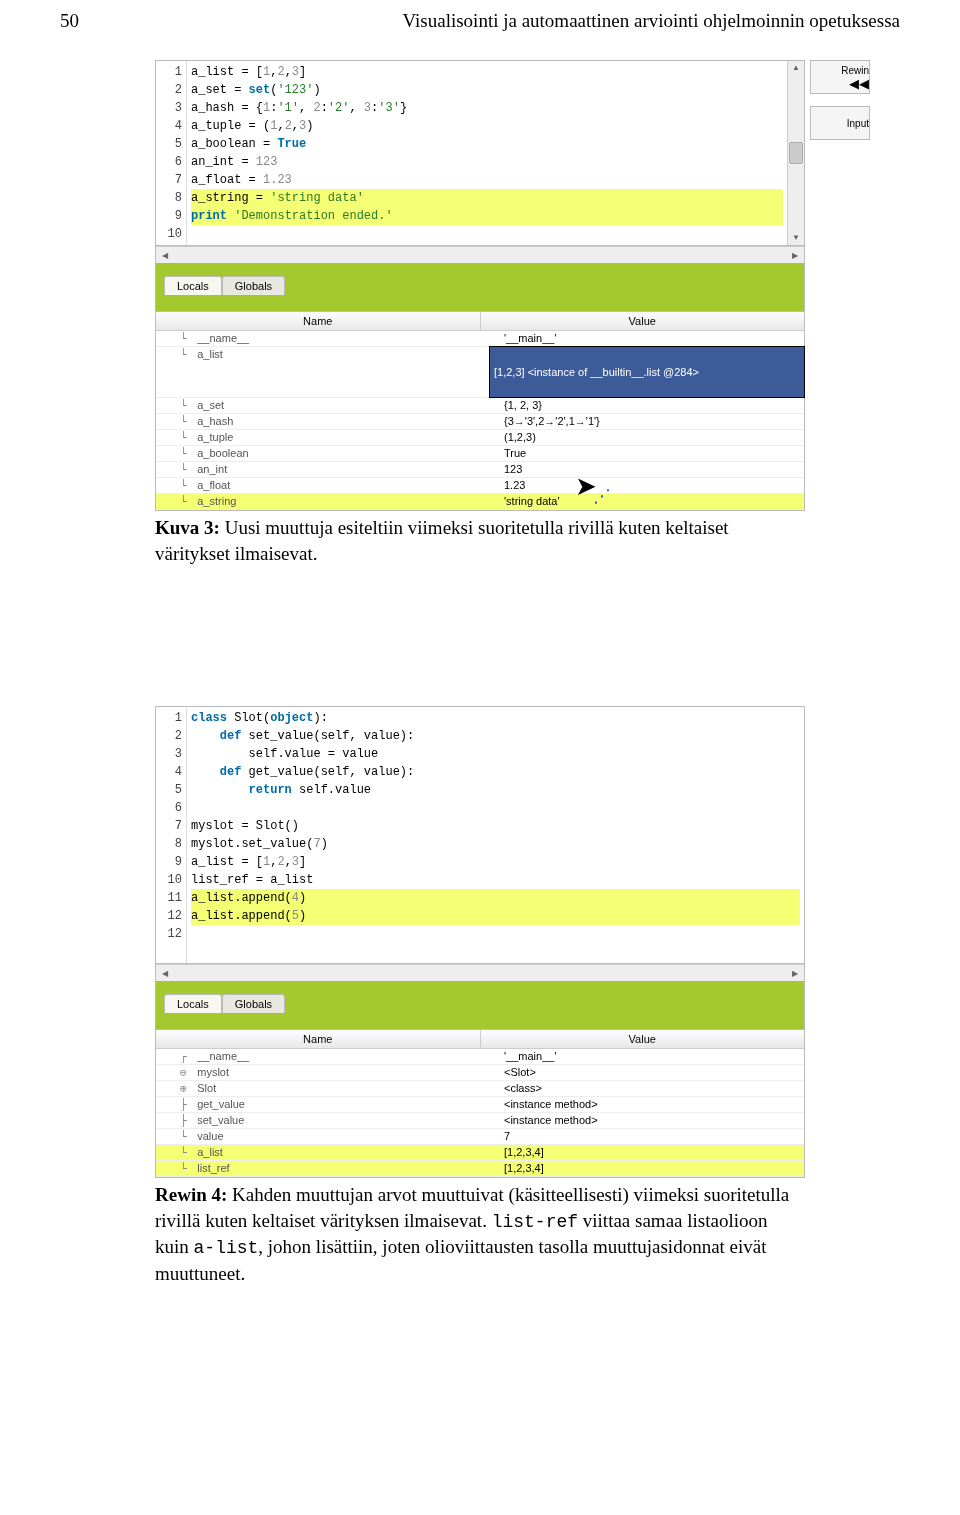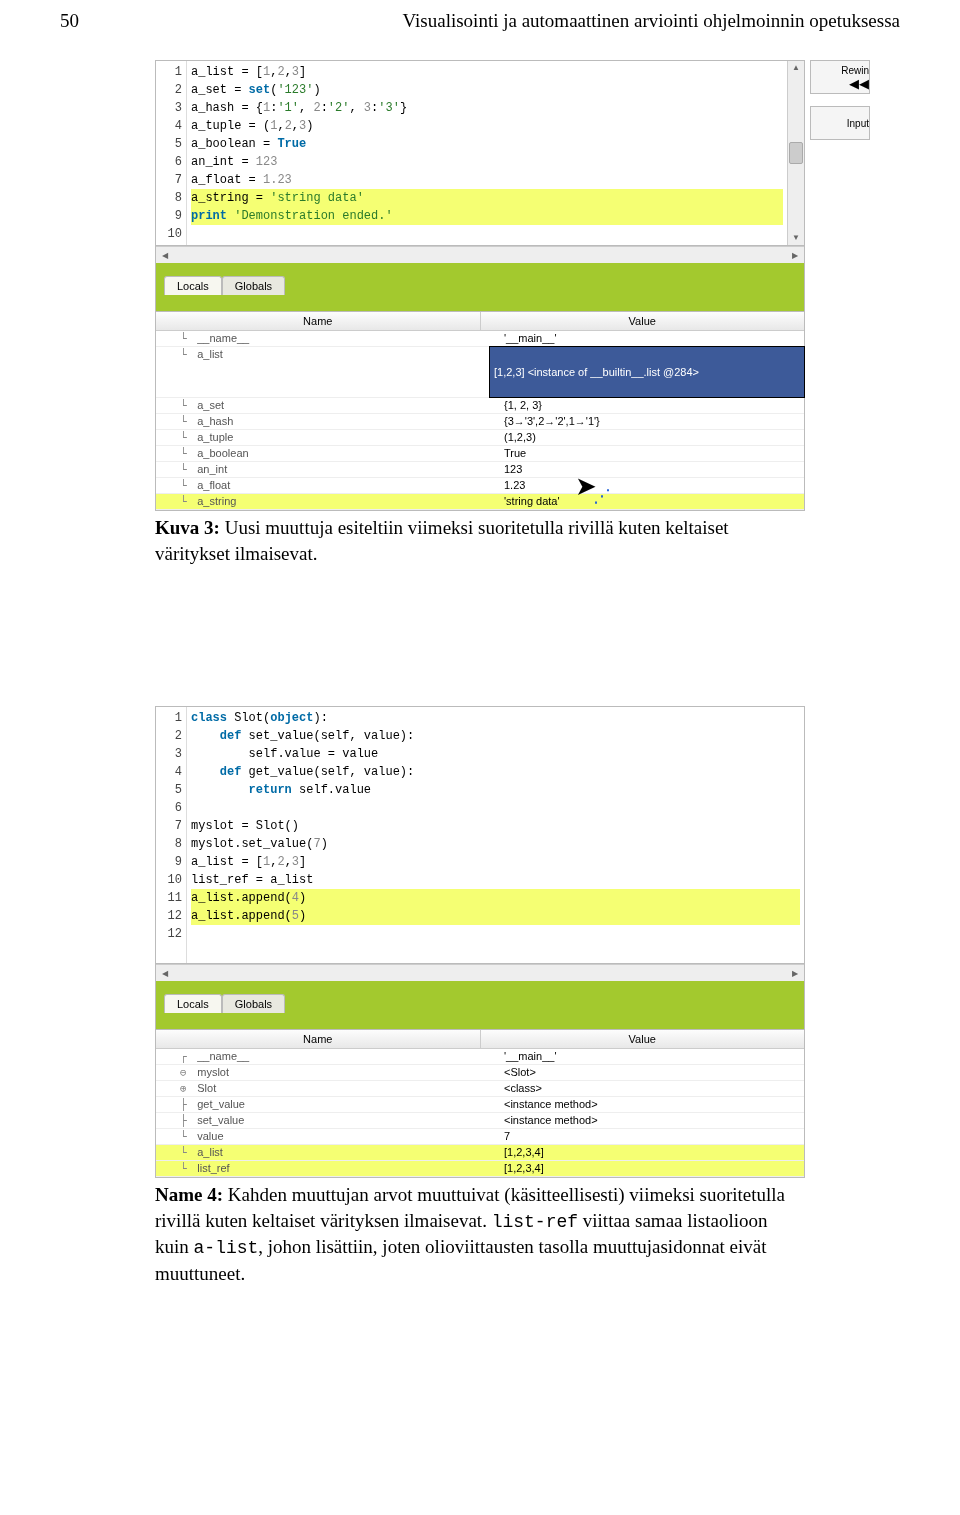--- a/index.html
+++ b/index.html
@@ -375,17 +375,17 @@
               <div class="col">[1,2,3,4]</div>
             </div>
             <div class="var-row hl">
               <div class="col name"><span class="tree-glyph">└ </span>list_ref</div>
               <div class="col">[1,2,3,4]</div>
             </div>
           </div>
       </div>
     </div>
     <p class="caption">
-      <span class="strong">Name 4:</span><span> Kahden muuttujan arvot muuttuivat (käsitteellisesti) viimeksi suoritetulla rivillä kuten keltaiset värityksen ilmaisevat. </span><span class="mono">list-ref</span><span> viittaa samaa listaolioon kuin </span><span class="mono">a-list</span><span>, johon lisättiin, joten olioviittausten tasolla muuttujasidonnat eivät muuttuneet.</span>
+      <span class="strong">Rewin 4:</span><span> Kahden muuttujan arvot muuttuivat (käsitteellisesti) viimeksi suoritetulla rivillä kuten keltaiset värityksen ilmaisevat. </span><span class="mono">list-ref</span><span> viittaa samaa listaolioon kuin </span><span class="mono">a-list</span><span>, johon lisättiin, joten olioviittausten tasolla muuttujasidonnat eivät muuttuneet.</span>
     </p>
   </div>
 
 </div>
 
 </body></html>

